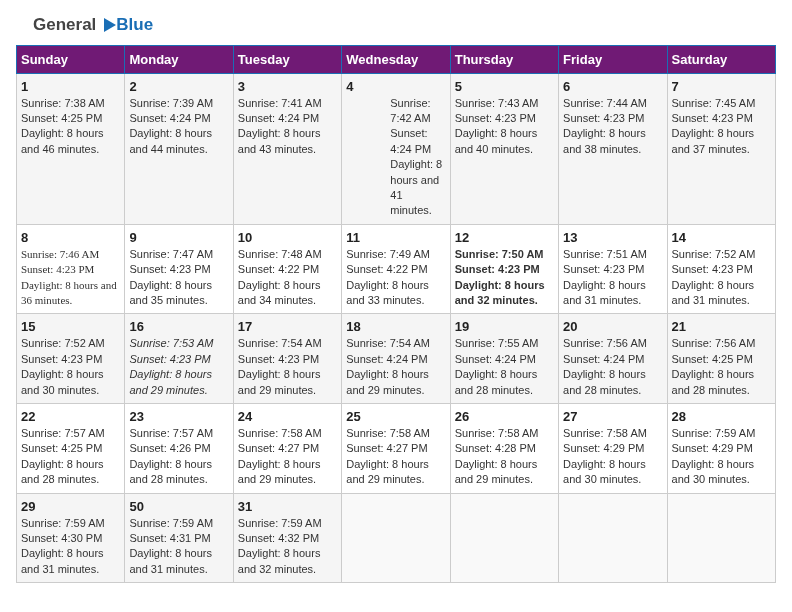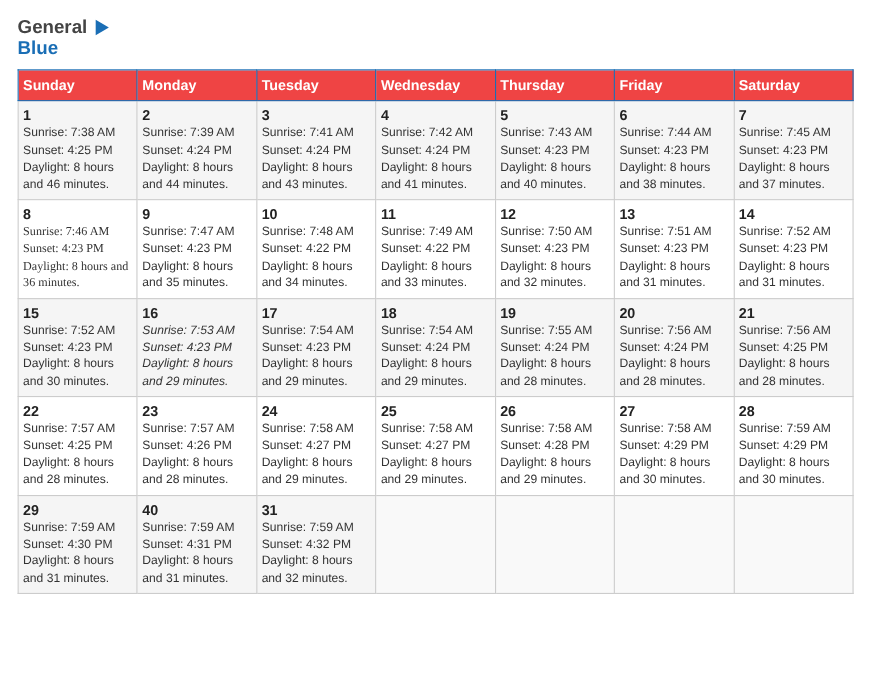--- a/index.html
+++ b/index.html
@@ -32,21 +32,21 @@
     .subtitle {
       font-size: 16px;
       color: #333;
     }
     .calendar {
       width: 100%;
       border-collapse: collapse;
       font-size: 11px;
     }
     .calendar thead tr th {
-      background-color: #ef4444;
+      background-color: #701a75;
       color: #fff;
       padding: 6px 4px;
       text-align: left;
       font-size: 13px;
       font-weight: bold;
       border: 1px solid #1a6eb5;
     }
     .calendar tbody tr td {
       vertical-align: top;
       padding: 5px 4px;
@@ -75,21 +75,21 @@
     }
     .empty-cell {
       background: #f9f9f9 !important;
     }
   </style>
 </head>
 <body>
 
 <div class="header-area">
   <div class="logo">
-  <div style="display:flex;flex-direction:column;align-items:flex-start;line-height:1.1;">
+  <div style="display:flex;flex-direction:row;align-items:flex-start;line-height:1.1;margin-left:17px;">
     <div style="display:flex;align-items:center;gap:2px;">
       <span style="font-size:17px;font-weight:bold;color:#444;">General</span>
       <svg width="18" height="18" viewBox="0 0 18 18">
         <polygon points="6,2 18,9 6,16" fill="#1a6eb5"></polygon>
       </svg>
     </div>
     <span style="font-size:17px;font-weight:bold;color:#1a6eb5;">Blue</span>
   </div>
 </div>
   <div class="title-area">
@@ -125,21 +125,21 @@
 Daylight: 8 hours and 44 minutes.</div>
         </td>
         <td>
           <span class="day-number">3</span>
           <div class="day-info" style="white-space: pre-line;">Sunrise: 7:41 AM
 Sunset: 4:24 PM
 Daylight: 8 hours and 43 minutes.</div>
         </td>
         <td>
           <span class="day-number">4</span>
-          <div class="day-info" style="white-space: pre-line;">Sunrise: 7:42 AM
+          <div class="day-info" style="white-space: pre-line; margin-left: 44px;">Sunrise: 7:42 AM
 Sunset: 4:24 PM
 Daylight: 8 hours and 41 minutes.</div>
         </td>
         <td>
           <span class="day-number">5</span>
           <div class="day-info" style="white-space: pre-line;">Sunrise: 7:43 AM
 Sunset: 4:23 PM
 Daylight: 8 hours and 40 minutes.</div>
         </td>
         <td>
@@ -175,21 +175,21 @@
 Daylight: 8 hours and 34 minutes.</div>
         </td>
         <td>
           <span class="day-number">11</span>
           <div class="day-info" style="white-space: pre-line;">Sunrise: 7:49 AM
 Sunset: 4:22 PM
 Daylight: 8 hours and 33 minutes.</div>
         </td>
         <td>
           <span class="day-number">12</span>
-          <div class="day-info" style="white-space: pre-line;">Sunrise: 7:50 AM
+          <div class="day-info" style="white-space: pre-line; font-weight: bold;">Sunrise: 7:50 AM
 Sunset: 4:23 PM
 Daylight: 8 hours and 32 minutes.</div>
         </td>
         <td>
           <span class="day-number">13</span>
           <div class="day-info" style="white-space: pre-line;">Sunrise: 7:51 AM
 Sunset: 4:23 PM
 Daylight: 8 hours and 31 minutes.</div>
         </td>
         <td>
@@ -288,21 +288,21 @@
         </td>
       </tr>
       <tr>
         <td>
           <span class="day-number">29</span>
           <div class="day-info" style="white-space: pre-line;">Sunrise: 7:59 AM
 Sunset: 4:30 PM
 Daylight: 8 hours and 31 minutes.</div>
         </td>
         <td>
-          <span class="day-number">40</span>
+          <span class="day-number">50</span>
           <div class="day-info" style="white-space: pre-line;">Sunrise: 7:59 AM
 Sunset: 4:31 PM
 Daylight: 8 hours and 31 minutes.</div>
         </td>
         <td>
           <span class="day-number">31</span>
           <div class="day-info" style="white-space: pre-line;">Sunrise: 7:59 AM
 Sunset: 4:32 PM
 Daylight: 8 hours and 32 minutes.</div>
         </td>

